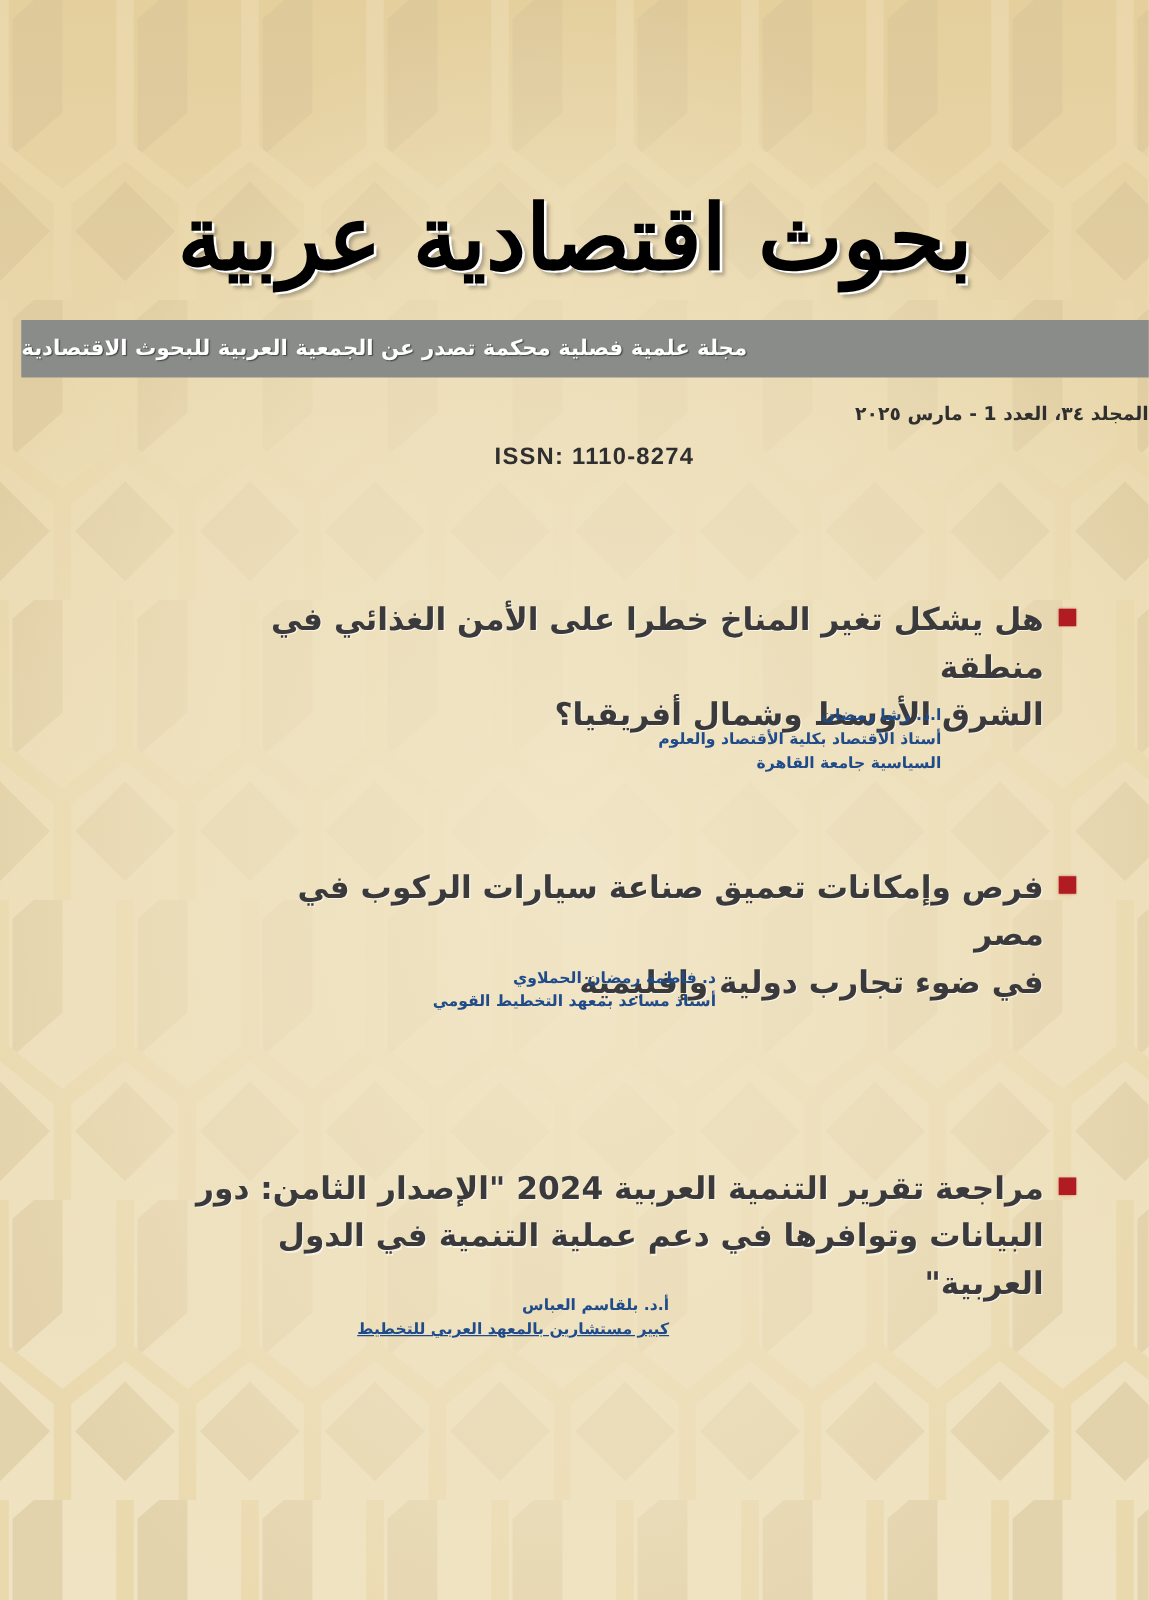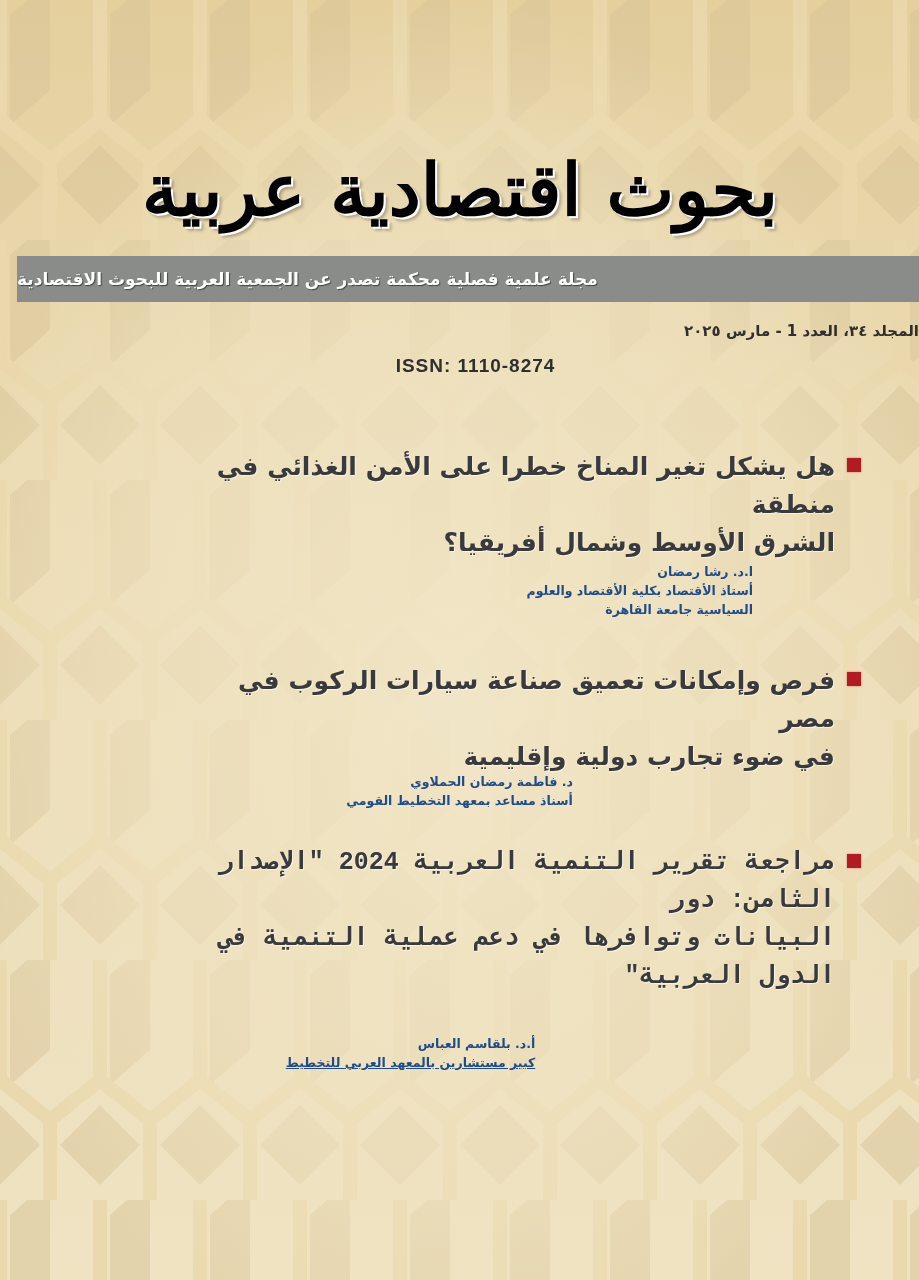--- a/index.html
+++ b/index.html
@@ -30,21 +30,21 @@
     .issue {
       position: absolute; left: 0; top: 322px; width: 919px; text-align: right;
       color: #2f2f30; font-size: 15px; font-weight: bold;
     }
     .issn {
       position: absolute; left: 0; top: 355px; width: 919px; text-align: center;
       color: #2f2f30; font-size: 19px; font-weight: bold; direction: ltr;
       font-family: "Liberation Sans", sans-serif; letter-spacing: 1px; padding-left: 16px;
     }
 
-    .article { position: absolute; right: 84px; width: 660px; }
+    .article { position: absolute; right: 84px; width: 660px; margin-top: 29px; }
     .article .bullet {
       position: absolute; right: -26px; top: 10px; width: 14px; height: 14px;
       background: #b01c22; box-shadow: 0 0 2px rgba(176,28,34,0.5);
     }
     .article .title {
       color: #3a3a3c; font-size: 25px; font-weight: bold; line-height: 38px;
       text-align: right; text-shadow: 1px 1px 0 rgba(255,255,255,0.6);
     }
     .authors {
       position: absolute; display: flex; direction: rtl;
@@ -124,21 +124,21 @@
       <div>في ضوء تجارب دولية وإقليمية</div>
     </div>
   </div>
   <div class="authors" style="top:772px; left:0; width:919px; justify-content:center;">
     <div class="author">
       <span class="name">د. فاطمة رمضان الحملاوي</span>
       <span class="aff">أسناذ مساعد بمعهد التخطيط القومي</span>
     </div>
   </div>
 
-  <div class="article" style="top:844px; width:690px;font-family:Liberation Mono, monospace;">
+  <div class="article" style="top:903px; width:690px;">
     <span class="bullet"></span>
     <div class="title">
       <div>مراجعة تقرير التنمية العربية 2024 "الإصدار الثامن: دور</div>
       <div>البيانات وتوافرها في دعم عملية التنمية في الدول العربية"</div>
     </div>
   </div>
   <div class="authors" style="top:990px; left:0; width:821px; justify-content:center;margin-top:44px;">
     <div class="author">
       <span class="name">أ.د. بلقاسم العباس</span>
       <span class="aff underline">كبير مستشارين بالمعهد العربي للتخطيط</span>

